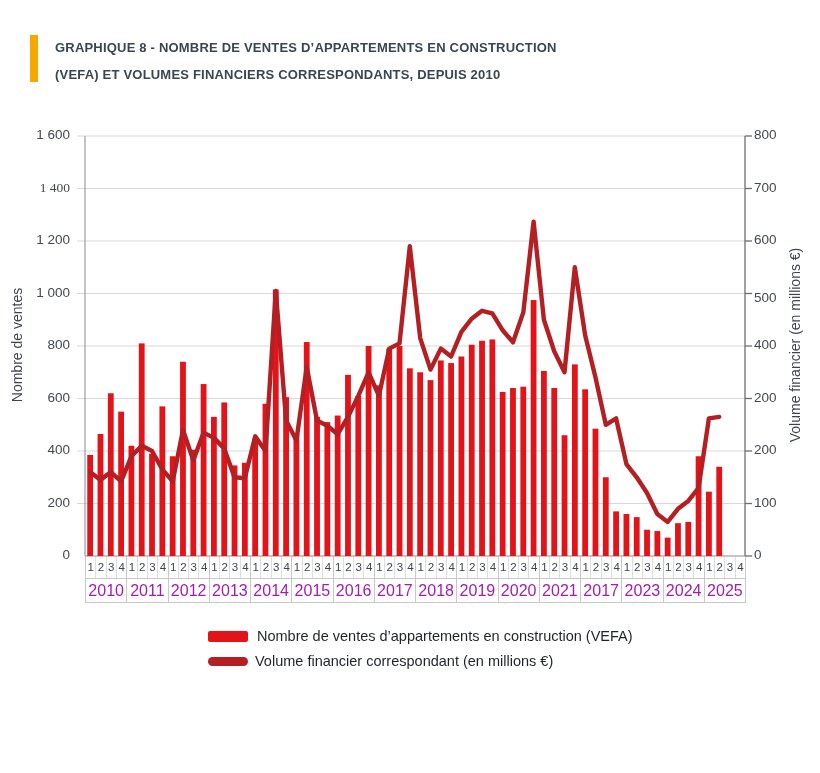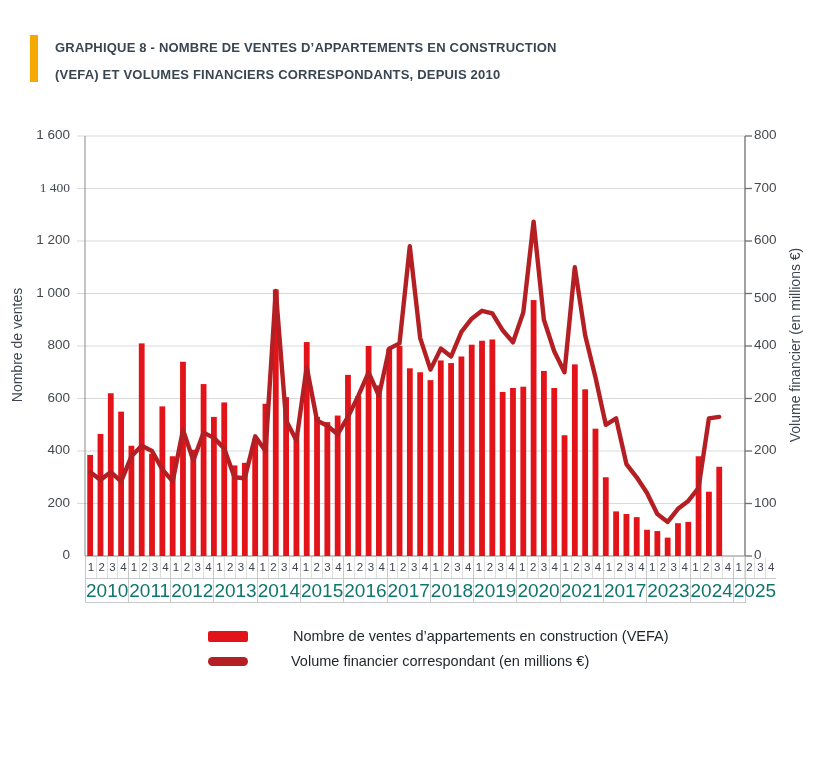--- a/index.html
+++ b/index.html
@@ -18,23 +18,23 @@
   #right-ticks{left:754px;width:60px;}
   #right-ticks .tick{left:0;}
   #plot-svg{position:absolute;left:0;top:0;}
   .x-axis{position:absolute;left:85px;top:557px;width:660px;display:flex;
           border-bottom:1px solid #c9c9c9;border-right:1px solid #c9c9c9;}
   .year-group{flex:1;display:flex;flex-direction:column;border-left:1px solid #c9c9c9;}
   .q-row{display:flex;height:21px;border-bottom:1px solid #c9c9c9;}
   .q-cell{flex:1;text-align:center;font-size:11.5px;line-height:21px;color:#3f4450;
           border-right:1px solid #dedede;overflow:visible;}
   .q-cell:last-child{border-right:none;}
-  .year-cell{height:23px;line-height:23px;font-size:19px;color:#0f766e;}
+  .year-cell{height:23px;line-height:23px;text-align:center;font-size:16px;color:#a21caf;}
   .legend{position:absolute;left:208px;top:628px;}
-  .legend-row{display:flex;align-items:center;margin-bottom:9px;gap:36px;}
+  .legend-row{display:flex;align-items:center;margin-bottom:9px;}
   .swatch-bar{width:40px;height:11px;border-radius:2px;background:#e2141a;margin-right:9px;flex:none;}
   .swatch-line{width:40px;height:9px;border-radius:5px;background:#b41f24;margin-right:7px;flex:none;}
   .legend-label{font-size:14.5px;color:#1f242b;white-space:nowrap;}
   .source{position:absolute;left:50px;top:703px;width:740px;
           font-size:14.5px;line-height:20px;color:#3b3f45;}
 </style>
 </head>
 <body>
 
 <div class="page">

